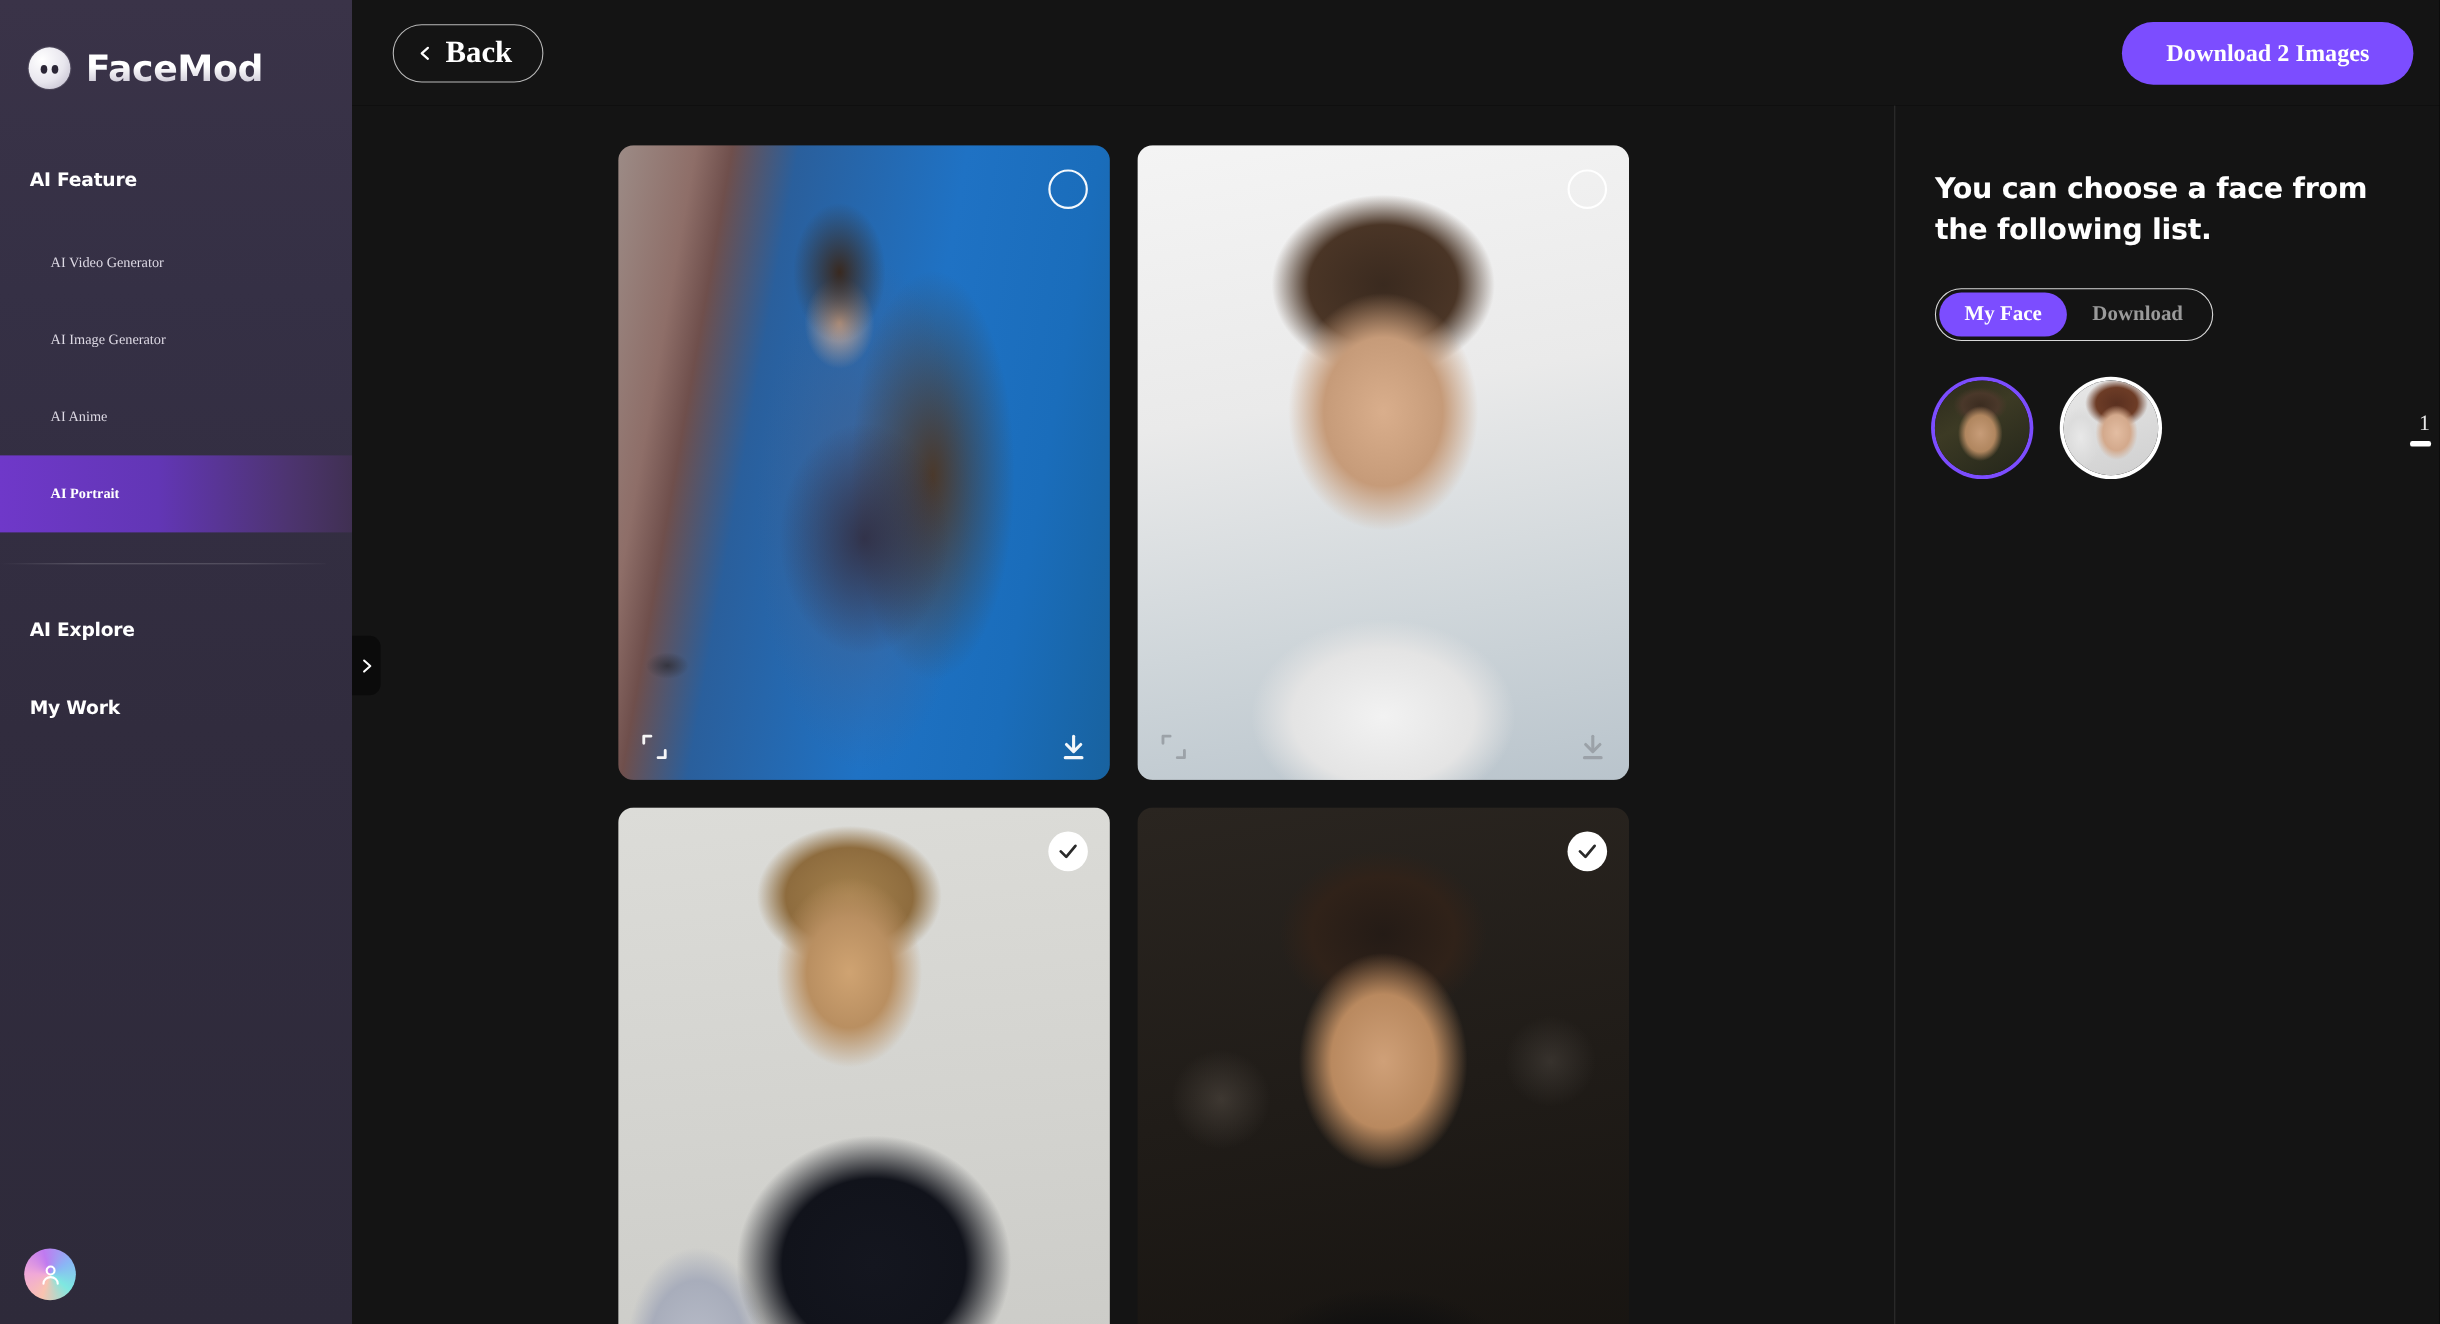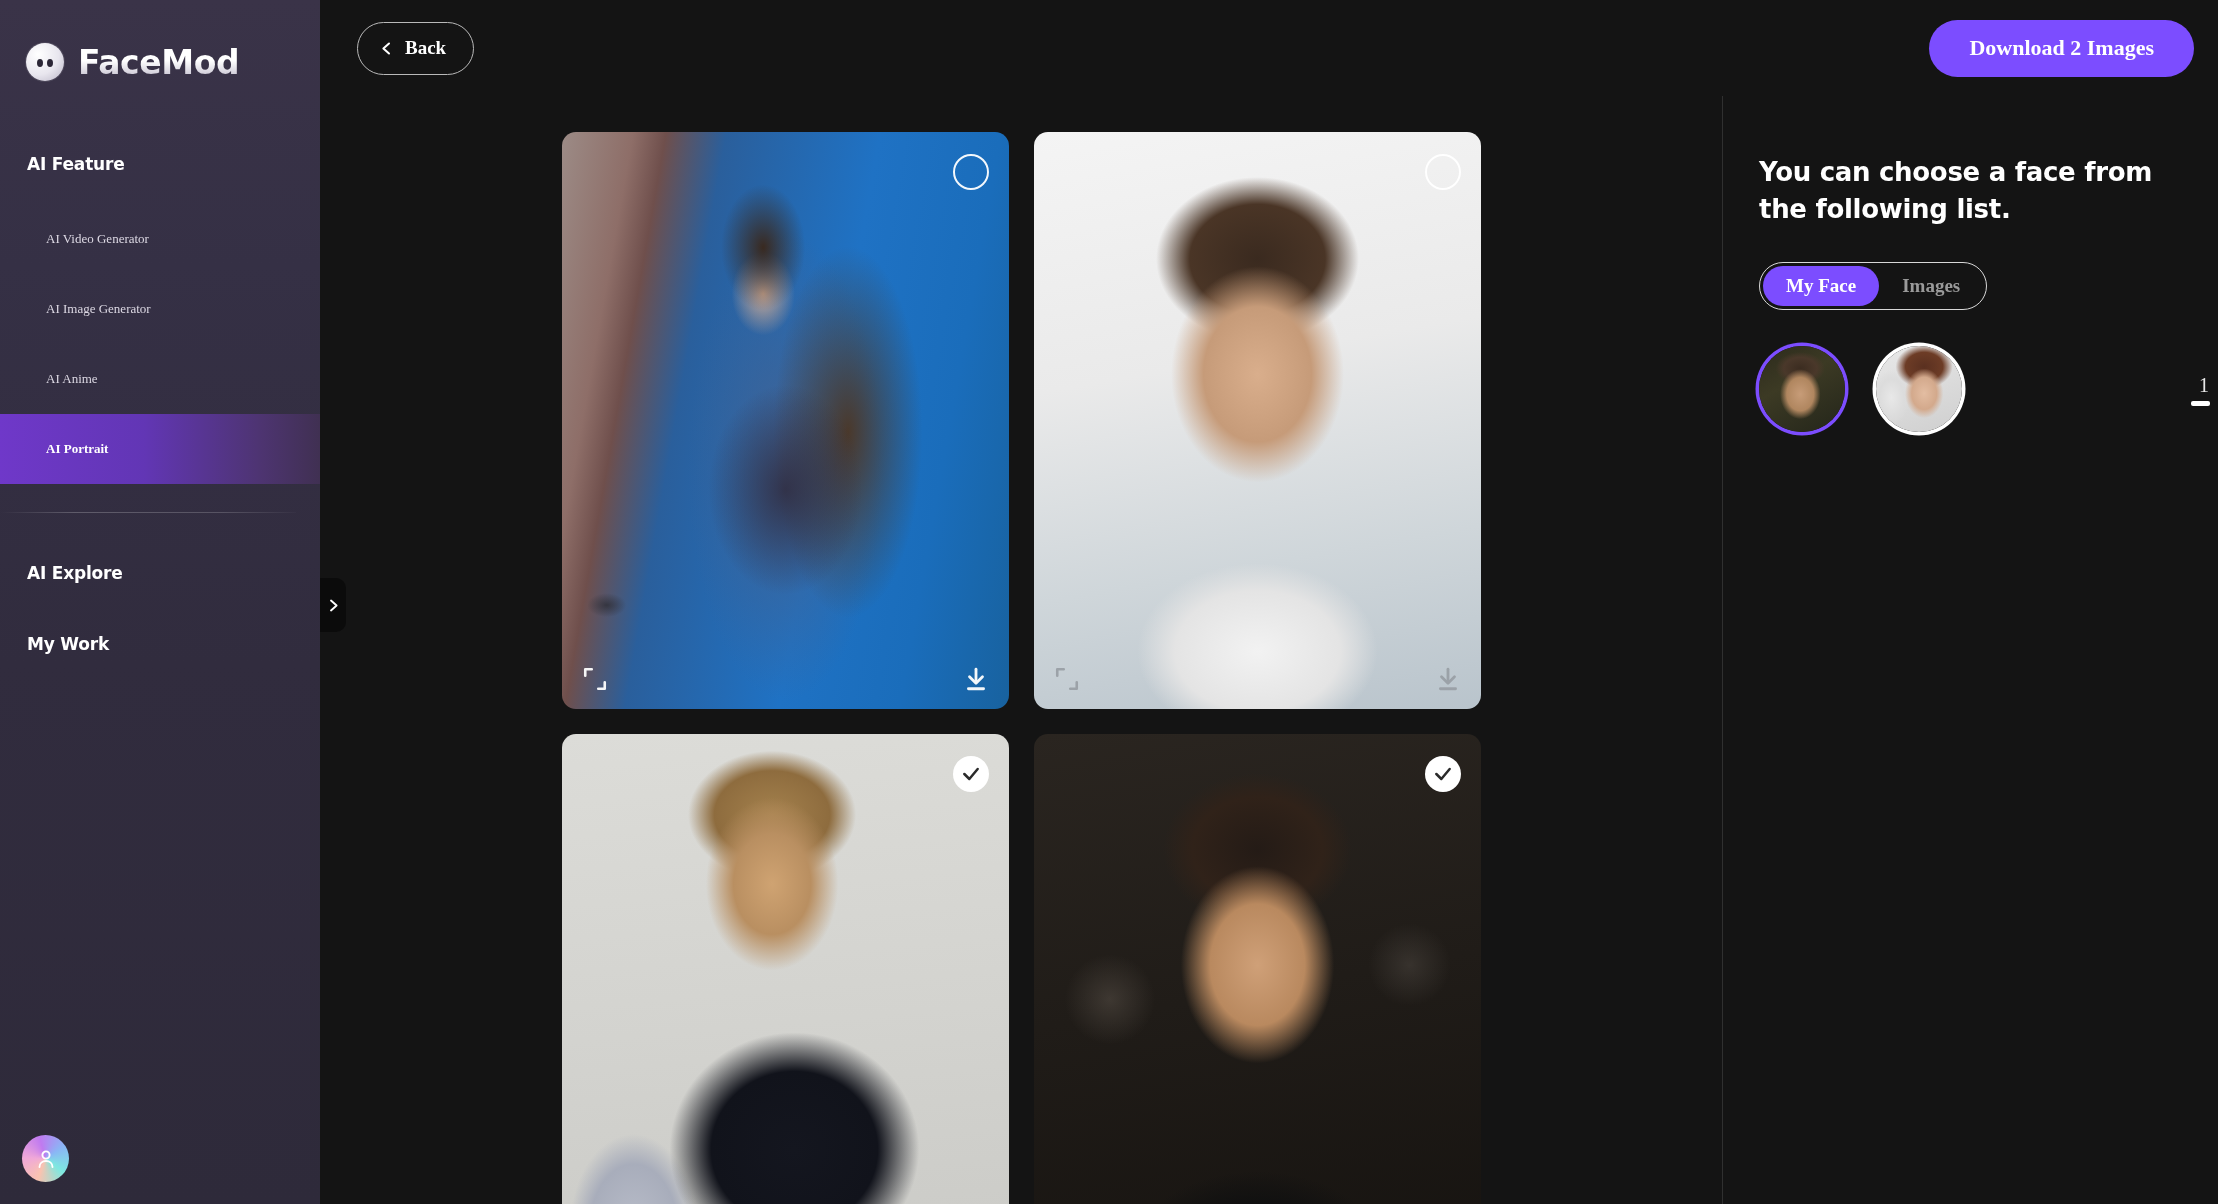--- a/index.html
+++ b/index.html
@@ -82,21 +82,21 @@
 
   .topbar {
     height: 96px; flex: 0 0 96px; background: #141414;
     display: flex; align-items: center; position: relative;
     padding: 0 24px 0 37px;
   }
   .back-btn {
     display: flex; align-items: center; gap: 11px;
     height: 53px; padding: 0 27px 0 21px;
     border: 1.5px solid #b9b9b9; border-radius: 28px;
-    color: #ffffff; font-size: 19px; font-weight: 700; cursor: pointer;
+    color: #ffffff; font-size: 28px; font-weight: 700; cursor: pointer;
     background: transparent; font-family: "Liberation Serif", serif;
   }
   .back-btn svg { width: 15px; height: 17px; }
   .stage-title {
     position: absolute; left: 0; right: 0; text-align: center;
     font-size: 22px; font-weight: 700; color: #ffffff;
     font-family: "Liberation Serif", serif; pointer-events: none;
   }
   .download-btn {
     margin-left: auto; height: 57px; padding: 0 40px;
@@ -376,21 +376,21 @@
       </section>
 
       <aside class="rightpanel">
         <div class="vdivider"></div>
 
         <div class="panel-heading">You can choose a face from the following list.</div>
 
         <div class="tabs-row">
           <div class="segmented">
             <div class="seg active">My Face</div>
-            <div class="seg idle">Images</div>
+            <div class="seg idle">Download</div>
           </div>
         </div>
 
         <div class="page-ind">
           <span>1</span>
           <div class="bar"></div>
         </div>
 
         <div class="faces">
           <div class="face face-a selected"></div>

